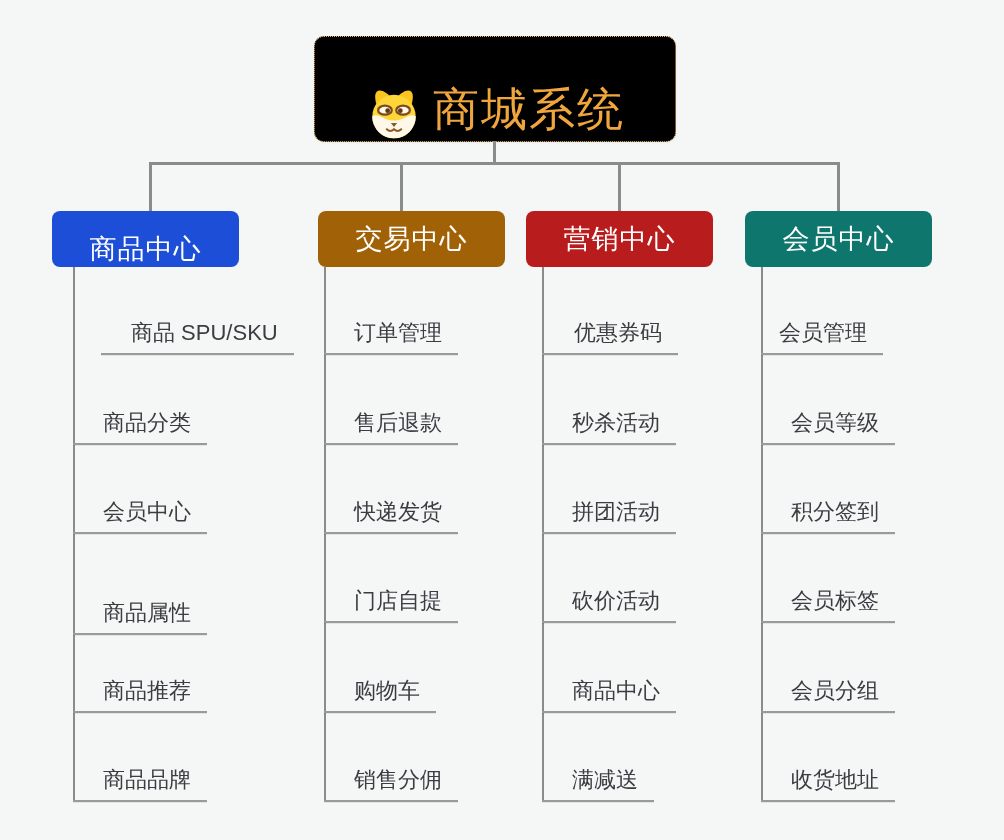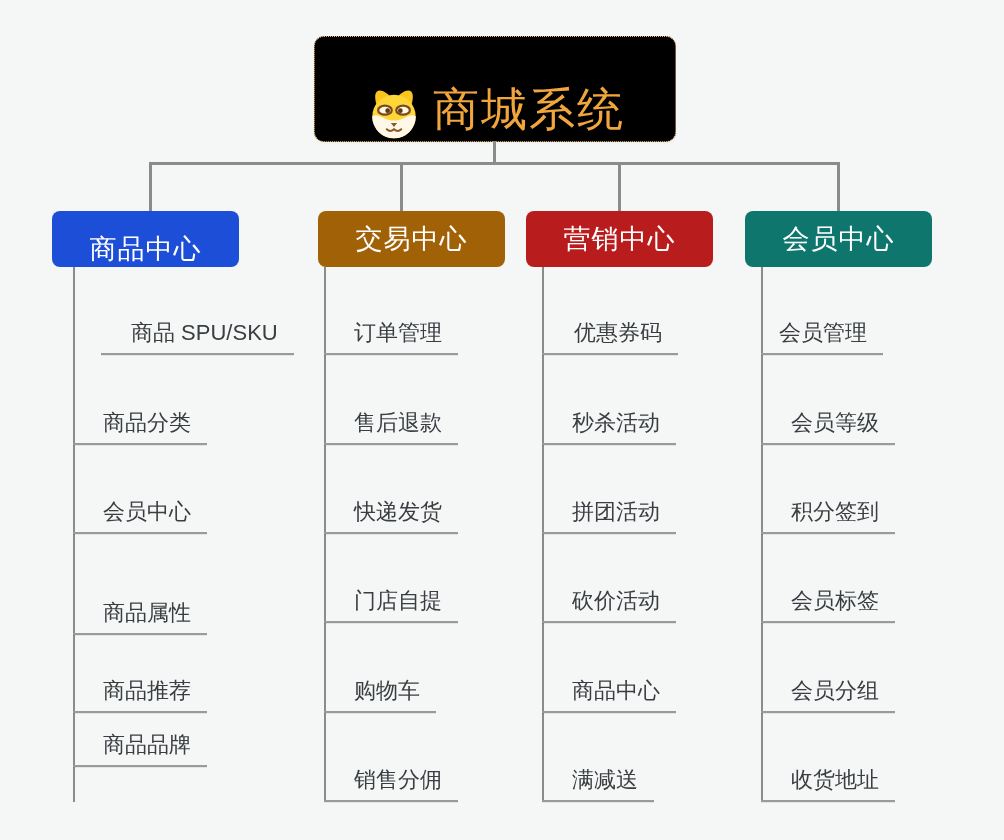--- a/index.html
+++ b/index.html
@@ -86,21 +86,21 @@
       <div class="conn branch-drop" style="left: 149px;"></div>
       <div class="branch-node" style="left: 52px; background: #1d4ed8; align-items: flex-end;">
         <span class="branch-label">商品中心</span>
       </div>
       <div class="conn col-line" style="left: 73px; top: 267px; height: 535px;"></div>
       <div class="topic" style="left: 73px; top: 318px; margin-left: 28px;"><span>商品 SPU/SKU</span></div>
       <div class="topic" style="left: 73px; top: 408px;"><span>商品分类</span></div>
       <div class="topic" style="left: 73px; top: 497px;"><span>会员中心</span></div>
       <div class="topic" style="left: 73px; top: 598px;"><span>商品属性</span></div>
       <div class="topic" style="left: 73px; top: 676px;"><span>商品推荐</span></div>
-      <div class="topic" style="left: 73px; top: 730px;"><span>商品品牌</span></div>
+      <div class="topic" style="left: 73px; top: 765px;"><span>商品品牌</span></div>
       <div class="conn branch-drop" style="left: 400px;"></div>
       <div class="branch-node" style="left: 318px; background: #a16207; font-family: Liberation Mono, monospace;">
         <span class="branch-label">交易中心</span>
       </div>
       <div class="conn col-line" style="left: 324px; top: 267px; height: 535px;"></div>
       <div class="topic" style="left: 324px; top: 318px;"><span>订单管理</span></div>
       <div class="topic" style="left: 324px; top: 408px;"><span>售后退款</span></div>
       <div class="topic" style="left: 324px; top: 497px;"><span>快递发货</span></div>
       <div class="topic" style="left: 324px; top: 586px;"><span>门店自提</span></div>
       <div class="topic" style="left: 324px; top: 676px;"><span>购物车</span></div>

